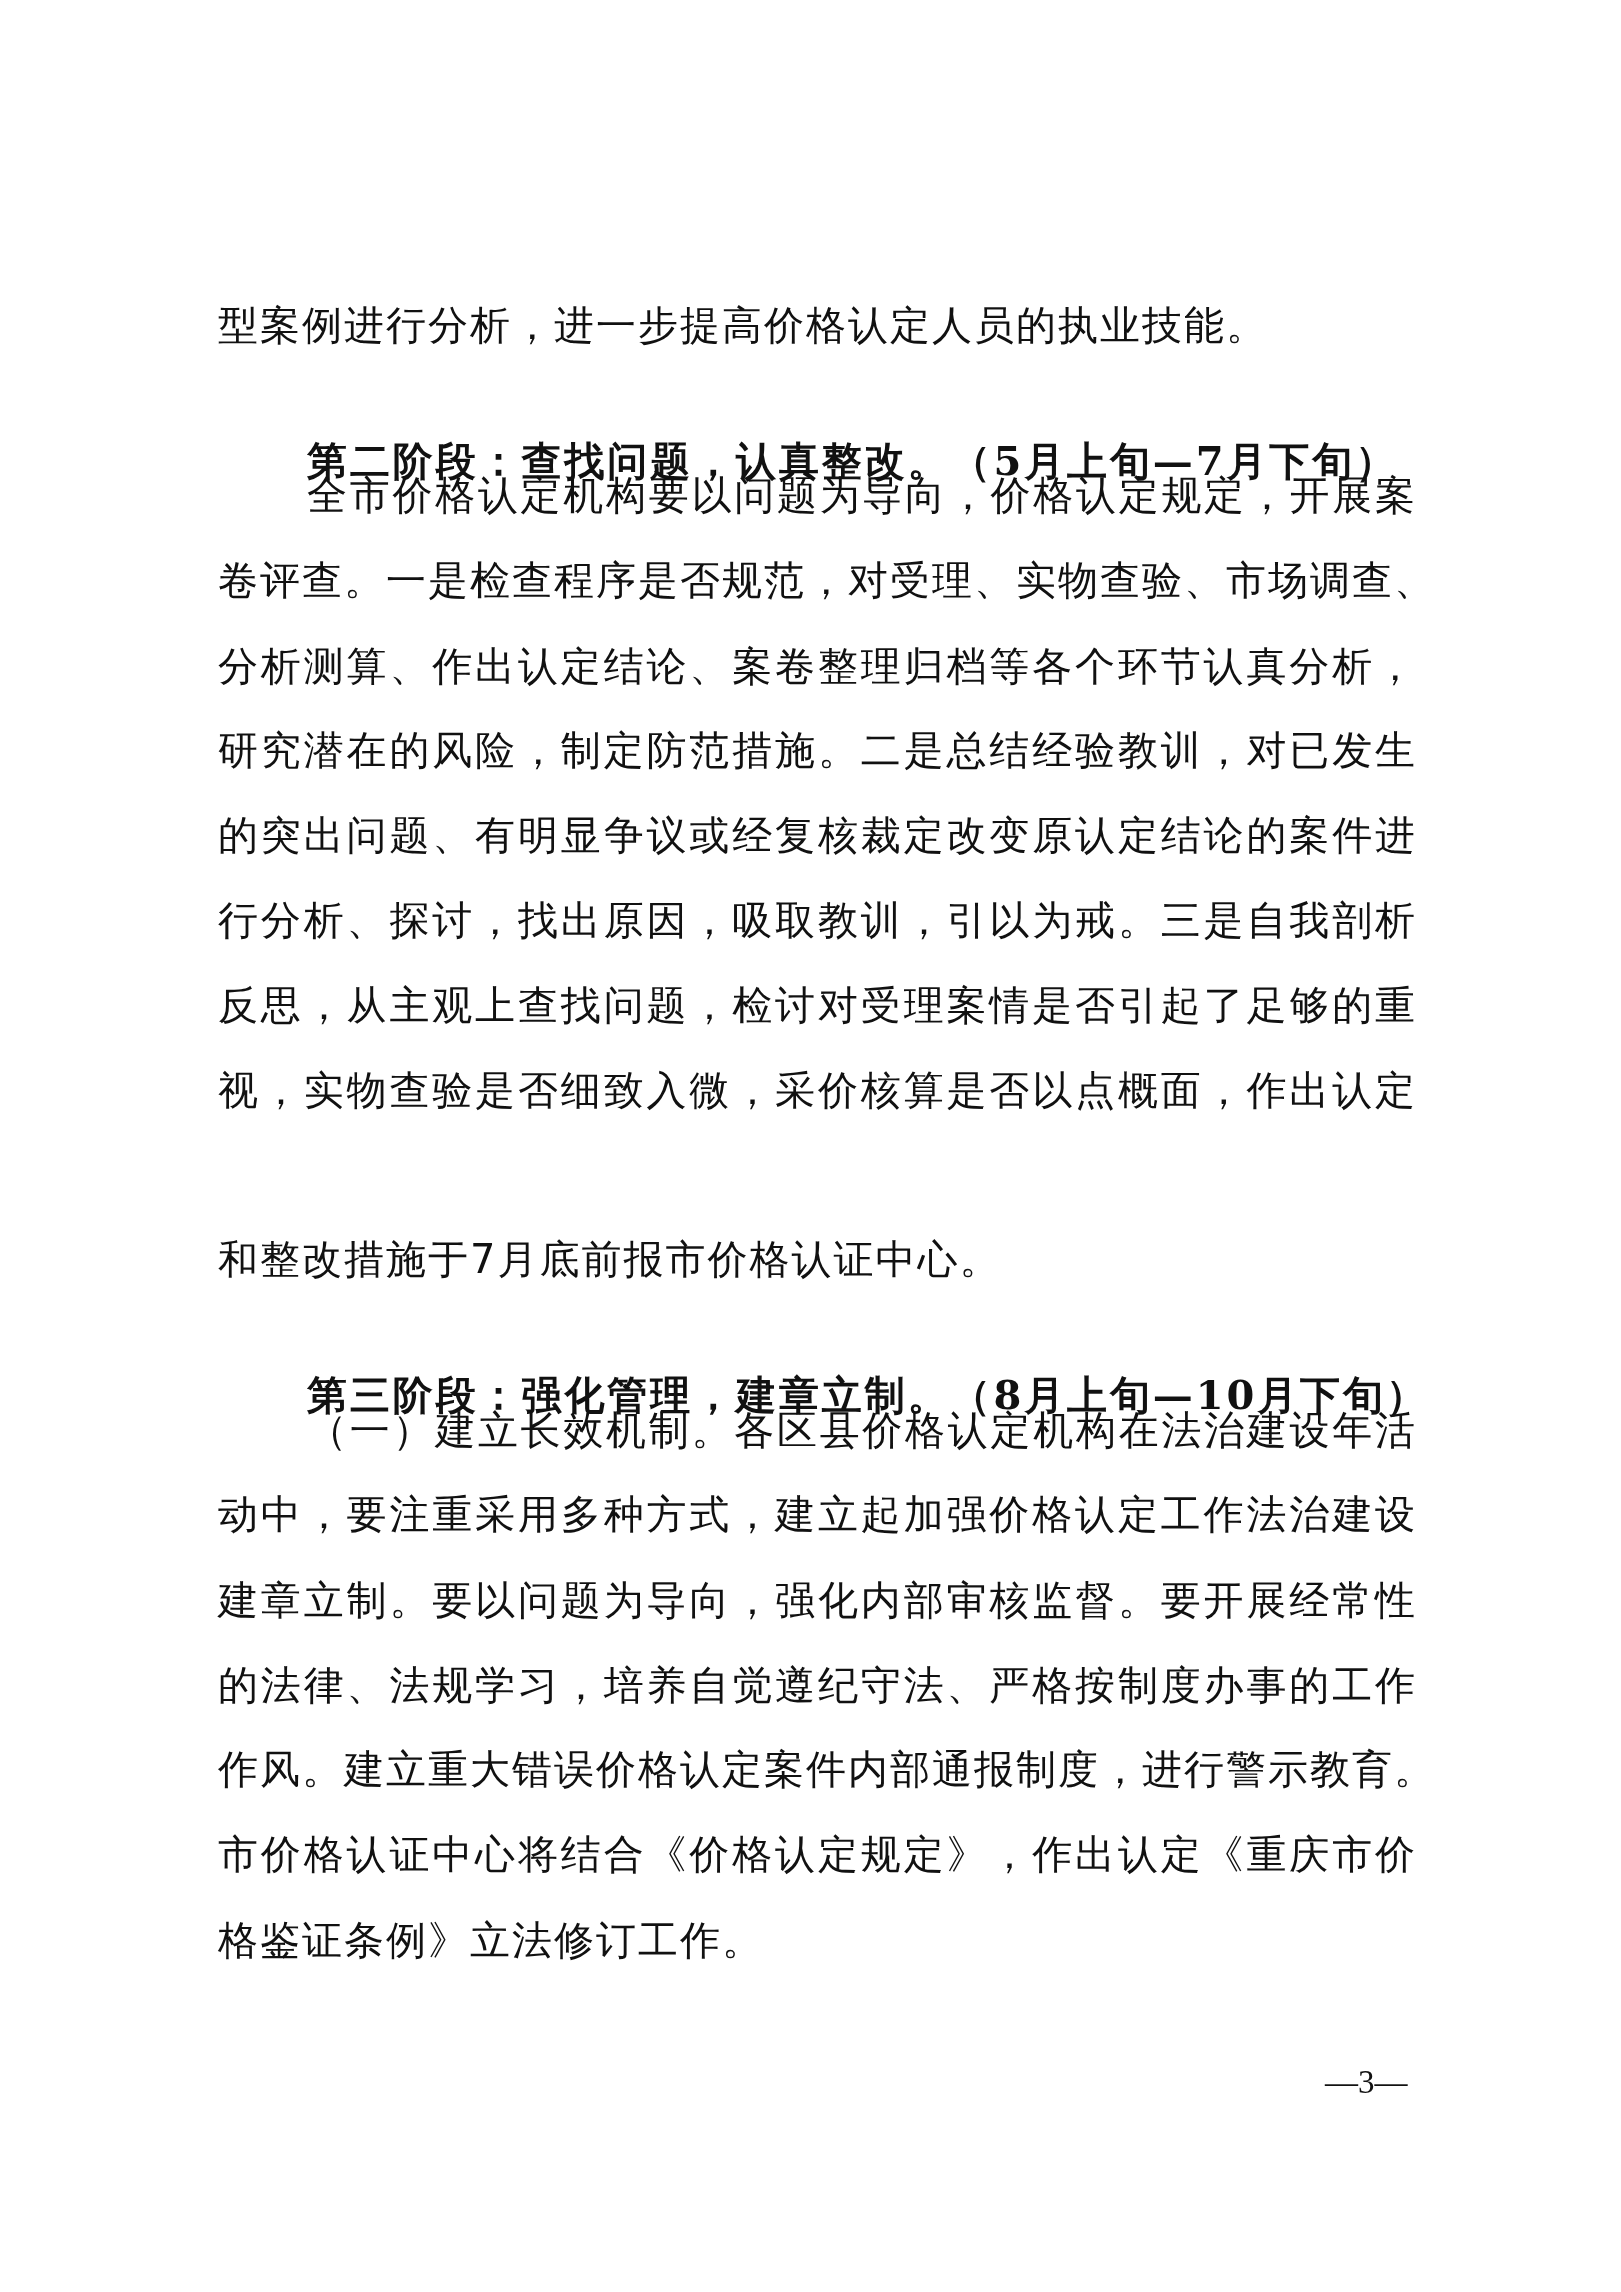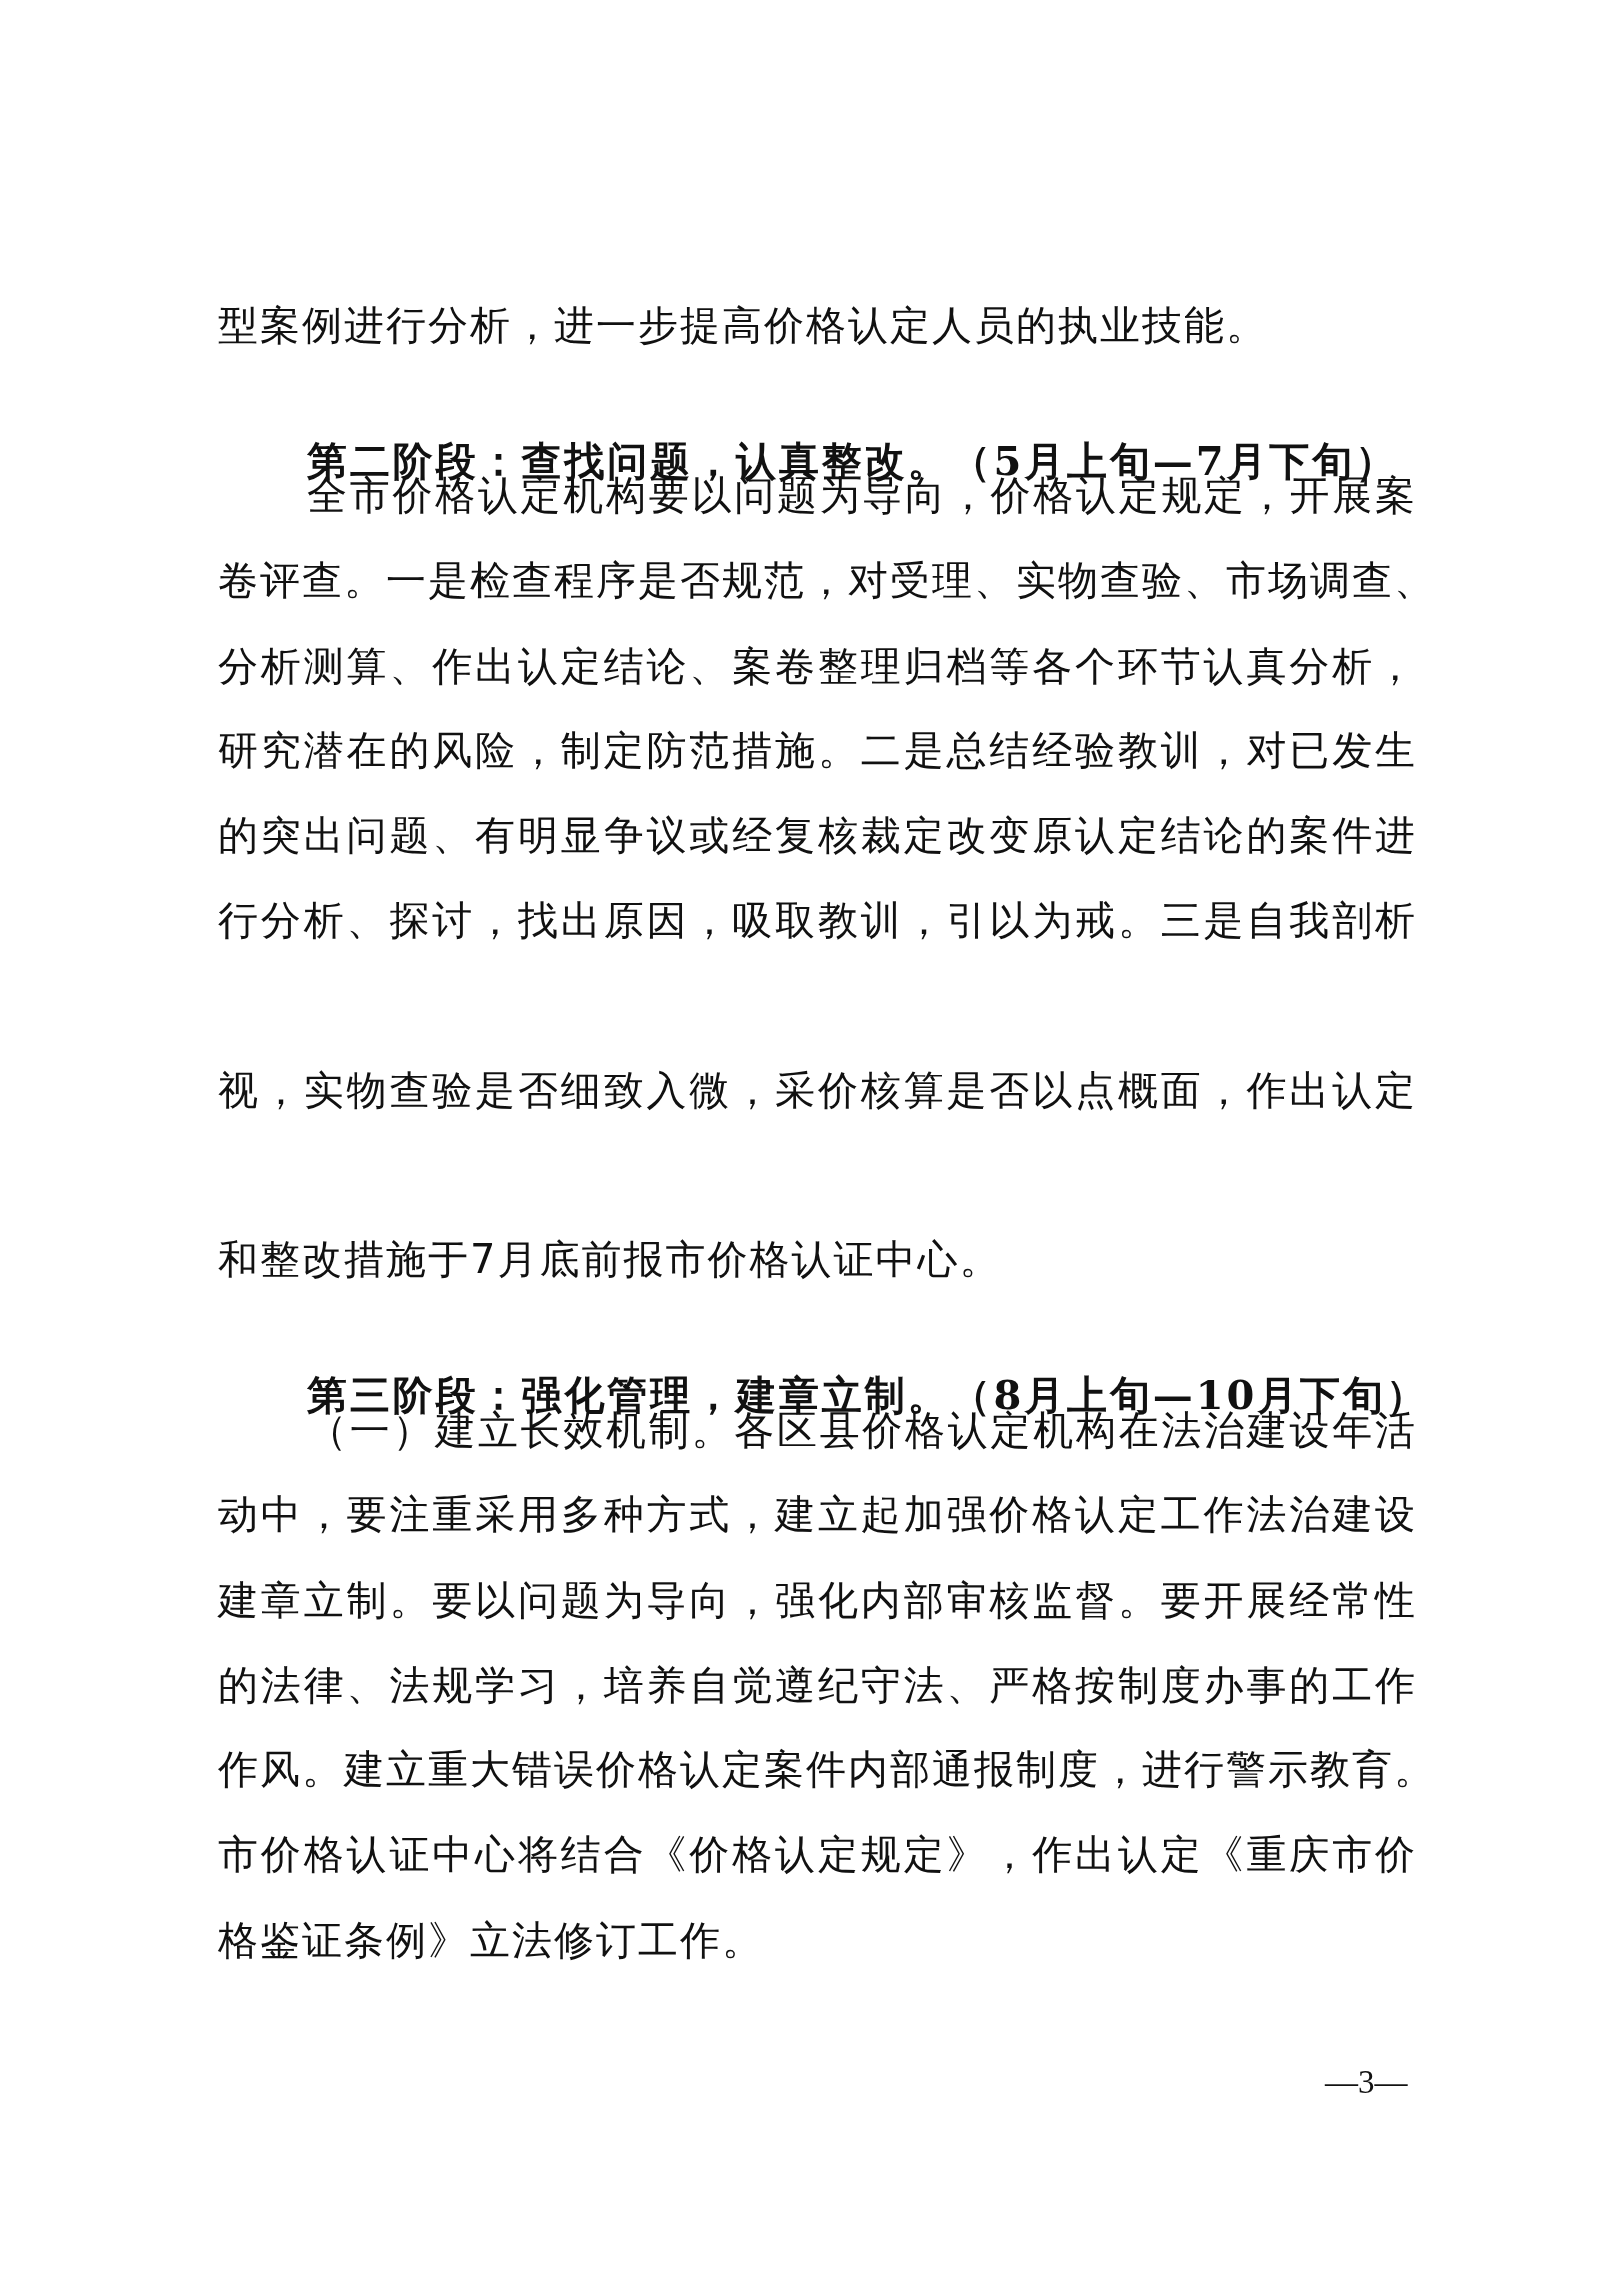--- a/index.html
+++ b/index.html
@@ -69,20 +69,21 @@
   <div class="line last" style="top:325px">型案例进行分析，进一步提高价格认定人员的执业技能。</div>
 
   <div class="line indent heading last" style="top:411px">第二阶段：查找问题，认真整改。（5月上旬—7月下旬）</div>
 
   <div class="line indent" style="top:495px">全市价格认定机构要以问题为导向，价格认定规定，开展案</div>
   <div class="line" style="top:580px">卷评查。一是检查程序是否规范，对受理、实物查验、市场调查、</div>
   <div class="line" style="top:666px">分析测算、作出认定结论、案卷整理归档等各个环节认真分析，</div>
   <div class="line" style="top:750px">研究潜在的风险，制定防范措施。二是总结经验教训，对已发生</div>
   <div class="line" style="top:835px">的突出问题、有明显争议或经复核裁定改变原认定结论的案件进</div>
   <div class="line" style="top:920px">行分析、探讨，找出原因，吸取教训，引以为戒。三是自我剖析</div>
+  <div class="line" style="top:1005px">反思，从主观上查找问题，检讨对受理案情是否引起了足够的重</div>
   <div class="line" style="top:1090px">视，实物查验是否细致入微，采价核算是否以点概面，作出认定</div>
   <div class="line last" style="top:1259px">和整改措施于7月底前报市价格认证中心。</div>
 
   <div class="line indent heading last" style="top:1345px">第三阶段：强化管理，建章立制。（8月上旬—10月下旬）</div>
 
   <div class="line indent" style="top:1430px">（一）建立长效机制。各区县价格认定机构在法治建设年活</div>
   <div class="line" style="top:1514px">动中，要注重采用多种方式，建立起加强价格认定工作法治建设</div>
   <div class="line" style="top:1600px">建章立制。要以问题为导向，强化内部审核监督。要开展经常性</div>
   <div class="line" style="top:1685px">的法律、法规学习，培养自觉遵纪守法、严格按制度办事的工作</div>
   <div class="line" style="top:1769px">作风。建立重大错误价格认定案件内部通报制度，进行警示教育。</div>

